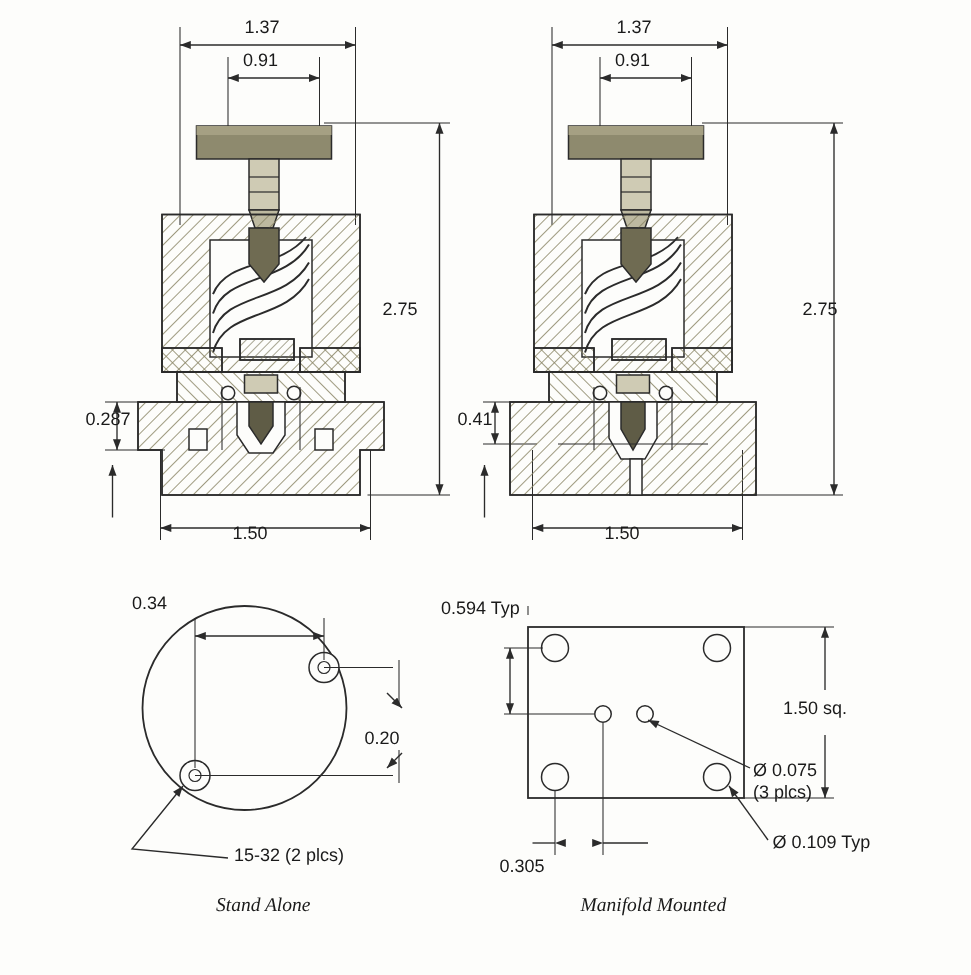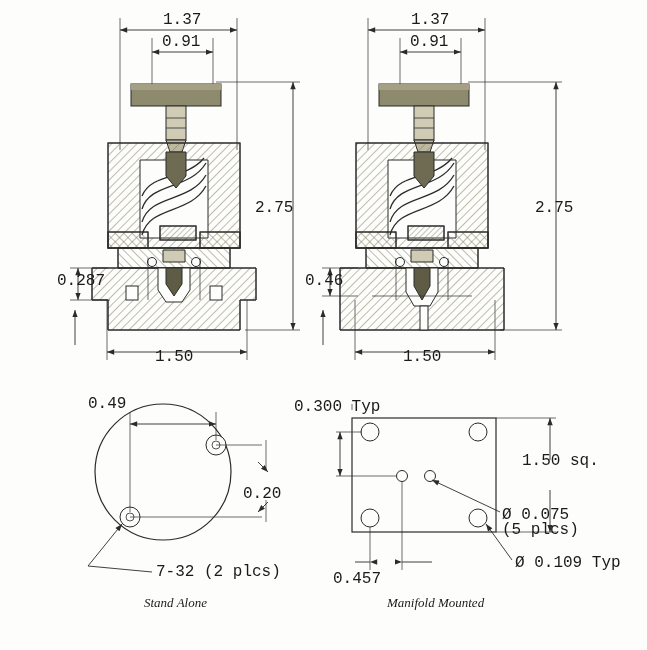--- a/index.html
+++ b/index.html
@@ -17,22 +17,22 @@
     background: #fdfdfb;
     overflow: hidden;
   }
   #sheet svg {
     position: absolute;
     left: 0;
     top: 0;
   }
   .dim-label {
     position: absolute;
-    font-family: Liberation Mono, monospace;
-    font-size: 16px;
+    font-family: Liberation Sans, sans-serif;
+    font-size: 12px;
     color: #1a1a1a;
     white-space: nowrap;
   }
   .caption {
     position: absolute;
     font-family: "Liberation Serif", serif;
     font-style: italic;
     font-size: 13px;
     color: #1a1a1a;
     white-space: nowrap;
@@ -255,30 +255,30 @@
 
   <div class="dim-label" style="left:163px; top:11px;">1.37</div>
   <div class="dim-label" style="left:162px; top:33px;">0.91</div>
   <div class="dim-label" style="left:255px; top:199px;">2.75</div>
   <div class="dim-label" style="left:57px; top:272px;">0.287</div>
   <div class="dim-label" style="left:155px; top:348px;">1.50</div>
 
   <div class="dim-label" style="left:411px; top:11px;">1.37</div>
   <div class="dim-label" style="left:410px; top:33px;">0.91</div>
   <div class="dim-label" style="left:535px; top:199px;">2.75</div>
-  <div class="dim-label" style="left:305px; top:272px;">0.46</div>
+  <div class="dim-label" style="left:305px; top:272px;">0.41</div>
   <div class="dim-label" style="left:403px; top:348px;">1.50</div>
 
-  <div class="dim-label" style="left:88px; top:395px;">0.49</div>
+  <div class="dim-label" style="left:88px; top:395px;">0.34</div>
   <div class="dim-label" style="left:243px; top:485px;">0.20</div>
-  <div class="dim-label" style="left:156px; top:563px;">7-32 (2 plcs)</div>
-
-  <div class="dim-label" style="left:294px; top:398px;">0.300 Typ</div>
-  <div class="dim-label" style="left:522px; top:452px;">1.50 sq.</div>
+  <div class="dim-label" style="left:156px; top:563px;">15-32 (2 plcs)</div>
+
+  <div class="dim-label" style="left:294px; top:398px;">0.594 Typ</div>
+  <div class="dim-label" style="left:522px; top:465px;">1.50 sq.</div>
   <div class="dim-label" style="left:502px; top:506px;">Ø 0.075</div>
-  <div class="dim-label" style="left:502px; top:521px;">(5 plcs)</div>
+  <div class="dim-label" style="left:502px; top:521px;">(3 plcs)</div>
   <div class="dim-label" style="left:515px; top:554px;">Ø 0.109 Typ</div>
-  <div class="dim-label" style="left:333px; top:570px;">0.457</div>
+  <div class="dim-label" style="left:333px; top:570px;">0.305</div>
 
   <div class="caption" style="left:144px; top:595px;text-align:right;">Stand Alone</div>
   <div class="caption" style="left:387px; top:595px;font-style:italic;">Manifold Mounted</div>
 
 </div>
 
 </body></html>

